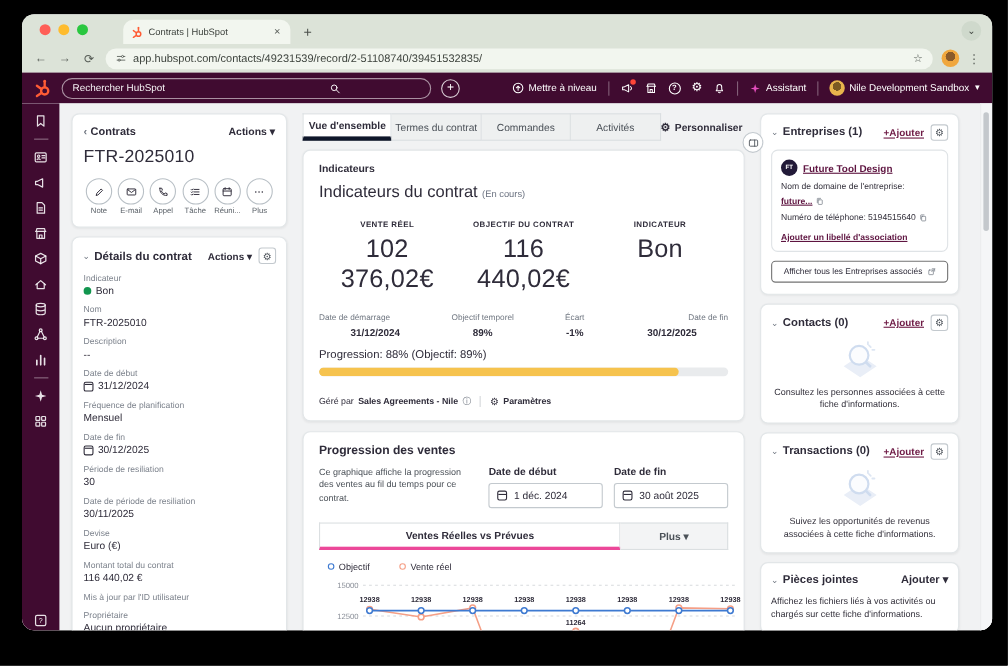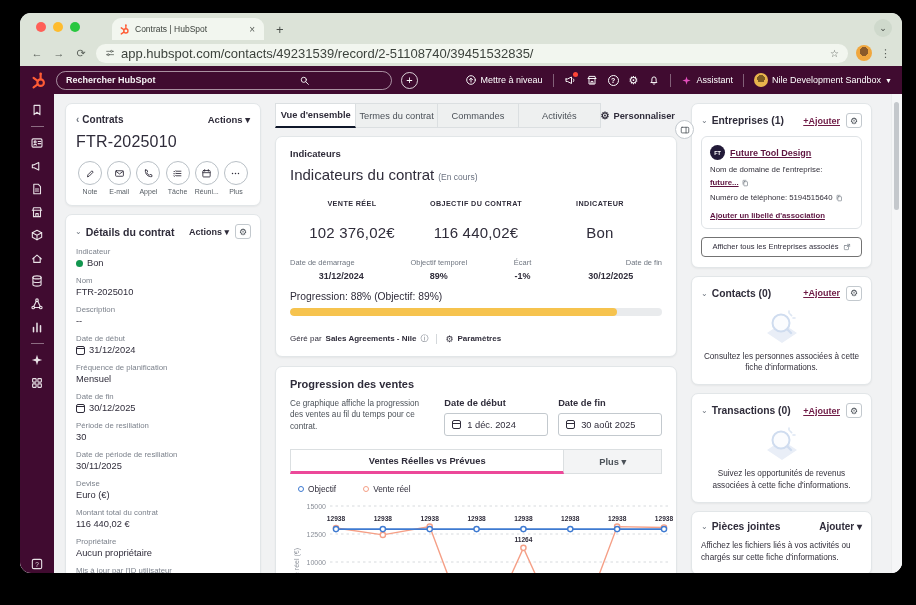--- a/index.html
+++ b/index.html
@@ -21,32 +21,32 @@
   .tab-title { font-size:8.5px; color:#3b403b; white-space:nowrap; overflow:hidden; flex:1; }
   .tab-close { font-size:10px; color:#5a5f5a; padding:0 2px; }
   .newtab { font-size:13px; color:#4a4f4a; margin:0 0 3px 12px; }
   .tabsearch { margin-left:auto; margin-bottom:3px; width:18px; height:18px; border-radius:50%;
                background:#cfd9cc; color:#44494 4; font-size:9px; display:flex; align-items:center; justify-content:center; color:#454a45;}
   .urlrow { height:26px; background:#dce3d8; display:flex; align-items:center; gap:8px; padding:0 10px; }
   .navbtn { font-size:11px; color:#575d57; width:14px; text-align:center; }
   .omnibox { flex:1; height:19px; background:#f2f6ef; border-radius:10px; display:flex; align-items:center;
              gap:6px; padding:0 9px; }
   .omnibox .ico { width:10px; height:10px; color:#5a605a; flex:none; }
-  .url-text { font-size:13px; color:#3c423c; white-space:nowrap; overflow:hidden; flex:1; }
+  .url-text { font-size:10px; color:#3c423c; white-space:nowrap; overflow:hidden; flex:1; }
   .star { font-size:10px; color:#5a605a; }
   .chrome-avatar { width:16px; height:16px; border-radius:50%;
                    background:radial-gradient(circle at 50% 40%, #8a5a2a 0 35%, #f0a73e 36% 100%); }
   .dots { font-size:11px; color:#575d57; letter-spacing:1px; }
 
   
   .appnav { height:28px; background:#400b30; display:flex; align-items:center; padding:0 10px; gap:9px; }
   .hslogo { width:17px; height:17px; flex:none; }
   .hs-search { width:336px; height:19px; border:1px solid rgba(255,255,255,.55); border-radius:11px;
                display:flex; align-items:center; padding:0 9px; color:#fff; gap:6px; }
-  .hs-search span { font-size:9px; color:rgba(255,255,255,.95); flex:1;font-weight:bold; }
+  .hs-search span { font-size:9px; color:rgba(255,255,255,.95); flex:1; }
   .hs-search .ico { width:11px; height:11px; color:#fff; }
   .plus-circle { width:17px; height:17px; border:1px solid rgba(255,255,255,.8); border-radius:50%;
                  color:#fff; font-size:11px; line-height:15px; text-align:center; }
   .nav-right { margin-left:auto; display:flex; align-items:center; gap:10px; color:#fff; }
   .nav-item { display:flex; align-items:center; gap:4px; font-size:9px; color:#fff; }
   .nav-ico { width:12px; height:12px; color:#fff; position:relative; }
   .nav-ico .dot { position:absolute; top:-2px; right:-2px; width:5px; height:5px; border-radius:50%; background:#ff4538; }
   .nav-div { width:1px; height:13px; background:rgba(255,255,255,.35); }
   .gear-glyph { font-size:11px; line-height:12px; }
   .help-ring { width:11px; height:11px; border:1.2px solid #fff; border-radius:50%; font-size:7px;
@@ -91,35 +91,35 @@
   .dot-green { width:7px; height:7px; border-radius:50%; background:#12964f; }
   .cal { width:9px; height:9px; border:1.2px solid #2f2c3a; border-radius:2px; position:relative; flex:none; }
   .cal:before { content:""; position:absolute; top:1.6px; left:0; right:0; border-top:1.2px solid #2f2c3a; }
 
   
   .center-col { width:418px; flex:none; padding:9px 7px 0 9px; position:relative; }
   .main-tabs { display:flex; height:25px; font-size:9.3px; }
   .mtab { width:88px; display:flex; align-items:center; justify-content:center; color:#4b5158;
           background:#eef0f0; border:1px solid #dbdfe1; border-left:none; }
   .mtab:first-child { border-left:1px solid #dbdfe1; }
-  .mtab.active { background:#fff; font-weight:bold; color:#2f2c3a; border-bottom:2px solid #0f172a; }
+  .mtab.active { background:#fff; font-weight:bold; color:#2f2c3a; border-bottom:4px solid #0f172a; }
   .personnaliser { margin-left:auto; display:flex; align-items:center; gap:4px; font-size:9.3px;
                    font-weight:bold; color:#2f2c3a; padding-right:2px; }
   .collapse-btn { position:absolute; right:-10px; top:26px; width:19px; height:19px; border-radius:50%;
                   background:#fff; border:1px solid #c3c9ce; display:flex; align-items:center;
                   justify-content:center; color:#4b5158; z-index:6; }
   .collapse-btn .ico { width:10px; height:10px; }
 
   .ind-card { margin-top:8px; padding:11px 14px 12px; }
   .eyebrow { font-size:9.5px; font-weight:bold; color:#2f2c3a; }
   .ind-title { margin-top:7px; font-size:15px; color:#2f2c3a; }
   .ind-title .suffix { font-size:8.5px; color:#6b7280; margin-left:4px; }
   .stats-row { display:grid; grid-template-columns:1fr 1fr 1fr; margin-top:16px; text-align:center; }
   .stat-label { font-size:7.2px; font-weight:bold; letter-spacing:.4px; color:#2f2c3a; }
-  .stat-value { font-size:15px; color:#2f2c3a; margin-top:16px; letter-spacing:.2px; }
+  .stat-value { font-size:23px; color:#2f2c3a; margin-top:5px; letter-spacing:.2px; }
   .meta-row { display:grid; grid-template-columns:1.1fr 1fr .8fr 1.1fr; margin-top:17px; }
   .meta div:nth-child(2){text-align:center;} .meta:nth-child(2){text-align:center;}
   .meta-label { font-size:7.5px; color:#6f7680; }
   .meta-value { font-size:9px; font-weight:bold; color:#2f2c3a; margin-top:4px; }
   .meta.c { text-align:center; } .meta.r { text-align:right; }
   .prog-label { margin-top:10px; font-size:10.3px; color:#2f2c3a; }
   .prog-track { margin-top:6px; height:8px; border-radius:4px; background:#e9ebed; overflow:hidden; }
   .prog-fill { height:100%; border-radius:4px; background:#f6c34e; }
   .managed-row { margin-top:17px; font-size:8px; color:#2f2c3a; display:flex; align-items:center; gap:4px; }
   .managed-row b { font-weight:bold; }
@@ -508,27 +508,27 @@
                   <span>Euro (€)</span>
                 </div>
               </div>
               <div class="field">
                 <div class="f-label">Montant total du contrat</div>
                 <div class="f-value">
                   <span>116 440,02 €</span>
                 </div>
               </div>
               <div class="field">
+                <div class="f-label">Mis à jour par l'ID utilisateur</div>
+              </div>
+              <div class="field">
                 <div class="f-label">Propriétaire</div>
                 <div class="f-value">
                   <span>Aucun propriétaire</span>
                 </div>
-              </div>
-              <div class="field">
-                <div class="f-label">Mis à jour par l'ID utilisateur</div>
               </div>
             </div>
       </div>
     </aside>
 
     <main class="center-col">
       <div class="main-tabs" id="main-tabs">
             <div class="mtab active">Vue d'ensemble</div>
             <div class="mtab">Termes du contrat</div>
             <div class="mtab">Commandes</div>

